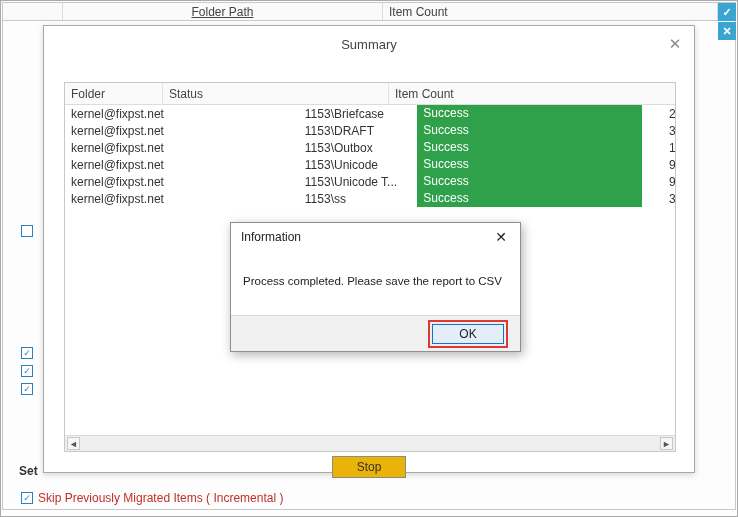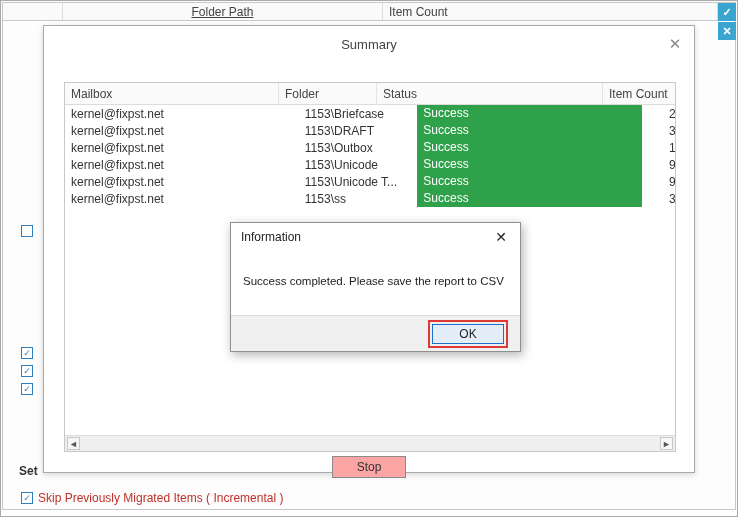--- a/index.html
+++ b/index.html
@@ -158,21 +158,21 @@
     border: 1px solid #c8c8c8;
     background: #f6f6f6;
   }
 
   .stop-btn {
     position: absolute;
     left: 50%; transform: translateX(-50%);
     top: 455px;
     width: 74px; height: 22px;
     border: 1px solid #8b8b8b;
-    background: #fca5a5;
+    background: #eab308;
     font-size: 12px; color: #333;
     display: flex; align-items: center; justify-content: center;
     cursor: pointer;
   }
 
   
   .info-dialog {
     position: absolute;
     left: 229px; top: 221px;
     width: 291px; height: 130px;
@@ -258,21 +258,20 @@
 </div>
 
 <div class="summary-panel">
   <div class="summary-titlebar">
     <span>Summary</span>
     <span class="summary-close">✕</span>
   </div>
 
   <div class="summary-grid">
     <div class="sg-header">
-      <div class="sg-h col-mailbox">Mailbox</div>
       <div class="sg-h col-folder">Folder</div>
       <div class="sg-h col-status">Status</div>
       <div class="sg-h col-count">Item Count</div>
     </div>
     <div class="sg-body" id="sg-body">
         <div class="sg-row">
           <div class="sg-c col-mailbox">kernel@fixpst.net</div>
           <div class="sg-c col-folder">1153\Briefcase</div>
           <div class="sg-c col-status-cell">
             <div class="status-pill">Success</div>
@@ -327,19 +326,19 @@
   </div>
 </div>
 
 <div class="stop-btn">Stop</div>
 
 <div class="info-dialog">
   <div class="info-titlebar">
     <span>Information</span>
     <span class="info-close">✕</span>
   </div>
-  <div class="info-body">Success completed. Please save the report to CSV</div>
+  <div class="info-body">Process completed. Please save the report to CSV</div>
   <div class="info-footer">
     <span class="ok-wrap">
       <span class="ok-btn">OK</span>
     </span>
   </div>
 </div>
 
 </body></html>

